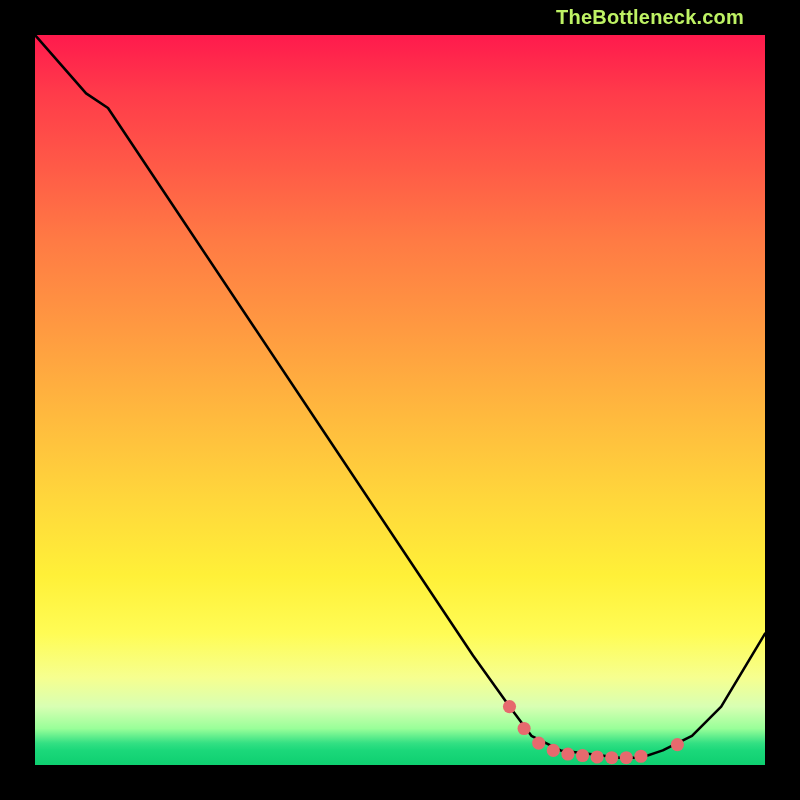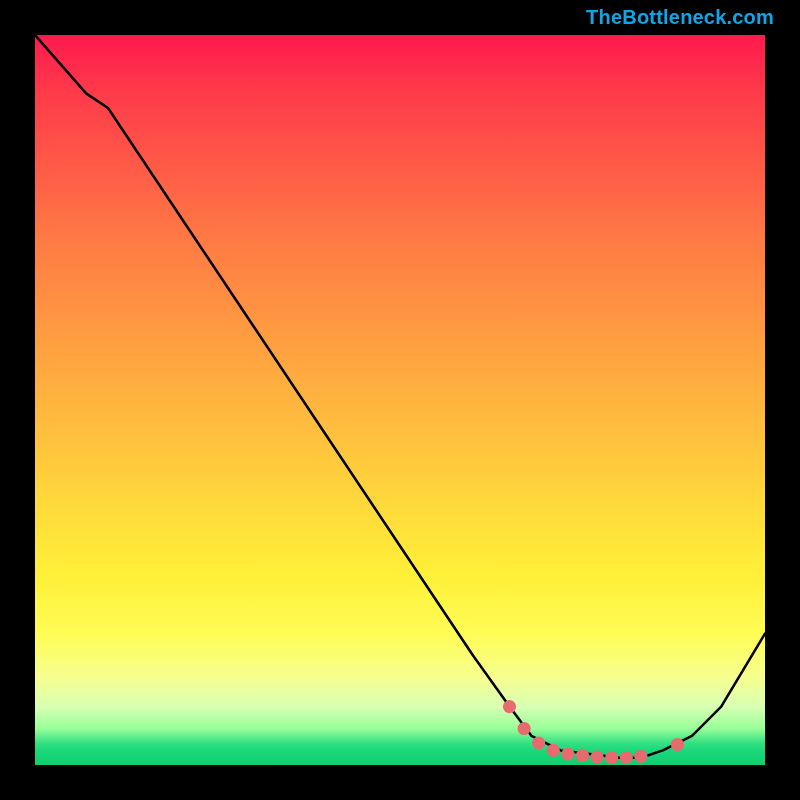--- a/index.html
+++ b/index.html
@@ -39,25 +39,25 @@
       #d8ffb3 92%,
       #99ff99 95%,
       #33e083 97%,
       #1bd87a 98%,
       #0ecf70 100%
     );
   }
   .watermark {
     position: absolute;
     top: 6px;
-    right: 26px;
+    right: 56px;
     font-family: Arial, Helvetica, sans-serif;
     font-size: 20px;
     font-weight: 600;
-    color: #0ea5e9;
+    color: #bef264;
     letter-spacing: 0.2px;
   }
   svg.curve {
     position: absolute;
     left: 0;
     top: 0;
   }
 </style>
 </head>
 <body>

